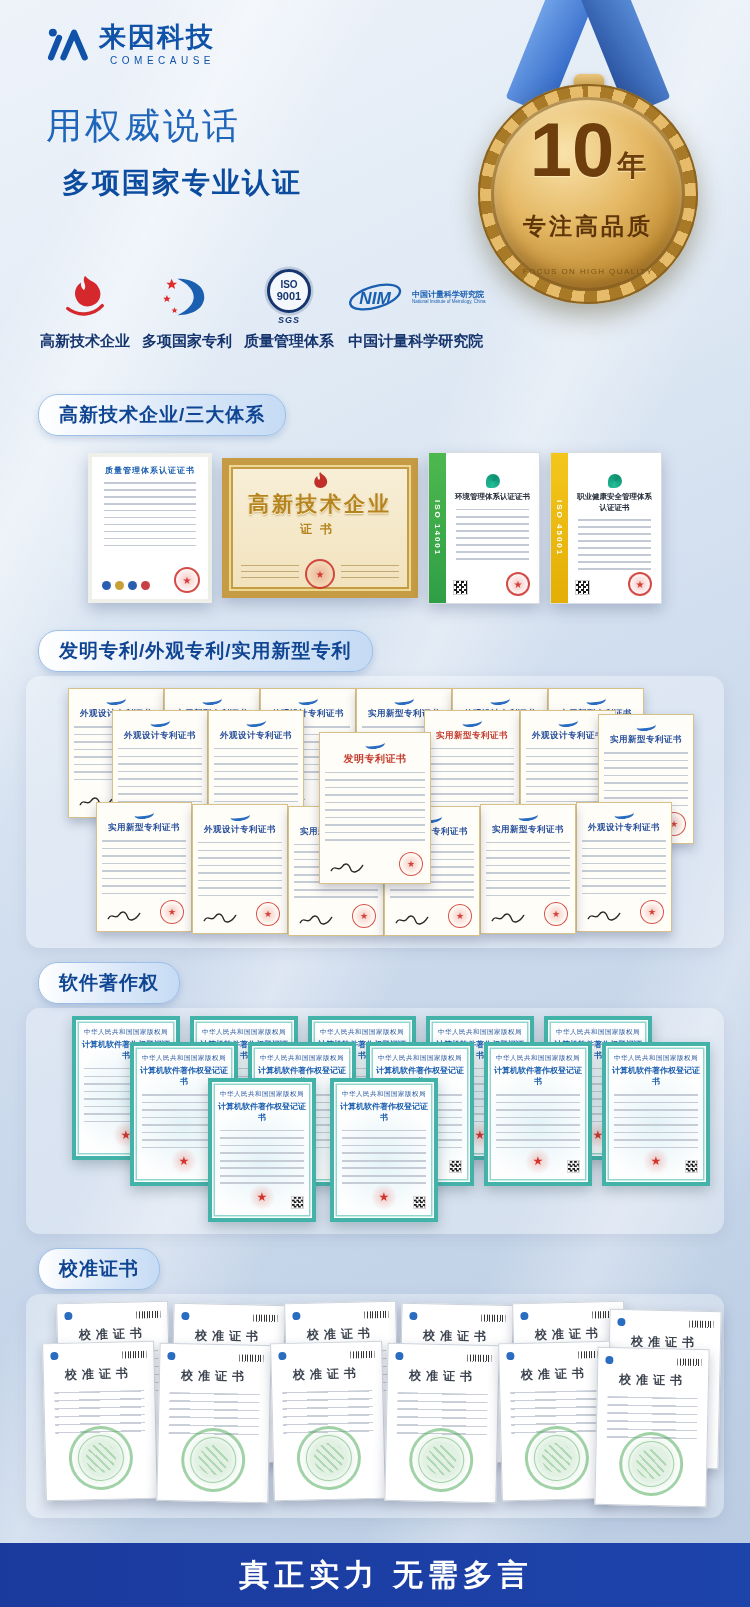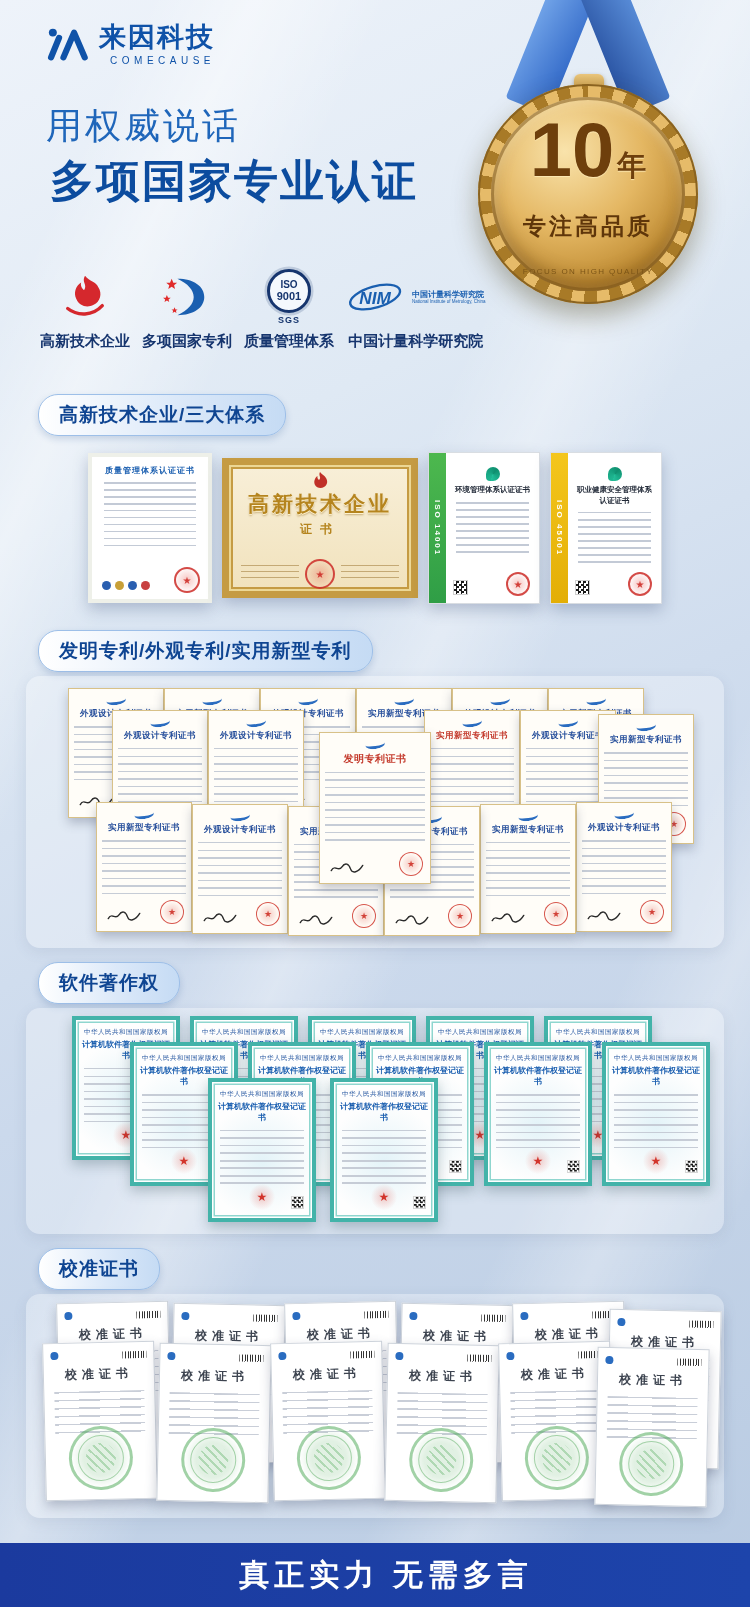--- a/index.html
+++ b/index.html
@@ -14,32 +14,32 @@
       rgba(255,255,255,0) 57%, rgba(255,255,255,0) 72%, rgba(255,255,255,.3) 79%, rgba(255,255,255,0) 87%); }
 
   
   .hero { position:relative; height:372px; z-index:1; }
   .brand { position:absolute; top:24px; left:44px; display:flex; align-items:center; gap:9px; }
   .brand-mark svg { width:46px; height:40px; display:block; }
   .brand-cn { font-size:27px; font-weight:bold; color:#0f52a8; letter-spacing:2px; line-height:1; }
   .brand-en { font-size:10px; color:#0f52a8; letter-spacing:4.5px; margin-top:4px;text-align:right; }
 
   .kicker { position:absolute; top:102px; left:46px; font-size:36px; color:#1f66ba; letter-spacing:3px; }
-  .headline { position:absolute; top:148px; left:46px; margin:4px; font-size:44px; font-weight:900; letter-spacing:2px; color:#0c4c9f; }
+  .headline { position:absolute; top:148px; left:46px; margin:16px; font-size:28px; font-weight:900; letter-spacing:2px; color:#0c4c9f; }
   .subtitle { position:absolute; top:221px; left:47px; font-size:21px; color:#3c5068; letter-spacing:1px; }
 
   .badges { position:absolute; top:266px; left:40px; display:flex; align-items:flex-start; gap:12px; z-index:4; }
   .badge { display:flex; flex-direction:column; align-items:center; }
   .badge-icon { height:62px; display:flex; flex-direction:column; align-items:center; justify-content:center; }
   .badge-label { margin-top:4px; font-size:15px; font-weight:bold; color:#16356e; white-space:nowrap; }
   .iso-circle { width:44px; height:44px; border-radius:50%; border:3px solid #16356e;
     box-shadow:0 0 0 2.5px rgba(22,53,110,.18); display:flex; flex-direction:column; align-items:center; justify-content:center;
     color:#16356e; font-weight:bold; line-height:1; background:#f4f8fd; }
   .iso-circle .l1 { font-size:10px; } .iso-circle .l2 { font-size:11px; margin-top:1px; }
-  .iso-sgs { font-size:9px; font-weight:bold; color:#16356e; margin-top:2px; letter-spacing:1px; }
+  .iso-sgs { font-size:9px; font-weight:bold; color:#16356e; margin-top:2px; letter-spacing:1px;font-style:italic; }
   .nim-wrap { display:flex; align-items:center; gap:4px; }
   .nim-text { display:flex; flex-direction:column; line-height:1.15; }
   .nim-cn { font-size:8px; color:#1a5fb0; font-weight:bold; }
   .nim-en { font-size:4.5px; color:#1a5fb0; }
 
   
   .medal { position:absolute; top:0; right:40px; width:240px; height:312px; z-index:2; }
   .ribbon-l, .ribbon-r { position:absolute; width:46px; height:150px; border-radius:4px; }
   .ribbon-l { top:-38px; left:62px; background:linear-gradient(100deg,#78aaec,#2f66c6); transform:rotate(22deg); }
   .ribbon-r { top:-38px; left:128px; background:linear-gradient(260deg,#5d92dd,#27509f); transform:rotate(-22deg); }
@@ -91,21 +91,21 @@
   .gold-lines { position:absolute; bottom:9px; width:58px; height:17px;
     background:repeating-linear-gradient(180deg, rgba(150,110,40,.5) 0 1px, transparent 1px 6px); }
   .gold-lines.left { left:12px; } .gold-lines.right { right:12px; }
   .bc-gold .seal { left:50%; transform:translateX(-50%); bottom:2px; width:30px; height:30px; }
 
   .bc-iso { width:112px; height:152px; border:1px solid #d9dde2; }
   .iso-band { position:absolute; left:0; top:0; bottom:0; width:17px; color:#fff; font-size:8px; font-weight:bold;
     writing-mode:vertical-rl; display:flex; align-items:center; justify-content:center; letter-spacing:2px; }
   .iso-green .iso-band { background:linear-gradient(#4db84e,#2f9e46); }
   .iso-yellow .iso-band { background:linear-gradient(#f4c61c,#e3ae06); }
-  .iso-body { margin-left:17px; padding:14px 6px 0; }
+  .iso-body { margin-left:17px; padding:21px 6px 0; }
   .iso-logo { width:14px; height:14px; border-radius:50% 50% 50% 4px; margin:0 auto 4px;
     background:conic-gradient(from 200deg, #1fb792, #0f8f6f 55%, #23c09a); }
   .iso-title { font-size:7.5px; font-weight:bold; color:#222a38; text-align:center; line-height:1.4; }
   .iso-lines { margin:6px 4px 0; height:52px; }
   .qr { position:absolute; width:15px; height:15px; border:1px solid #cfcfcf;
     background:repeating-conic-gradient(#1a1a1a 0% 25%, #ffffff 0% 50%) 0 0/5px 5px; }
   .bc-iso .qr { left:24px; bottom:8px; }
   .bc-iso .seal { right:9px; bottom:7px; width:24px; height:24px; }
 
   

